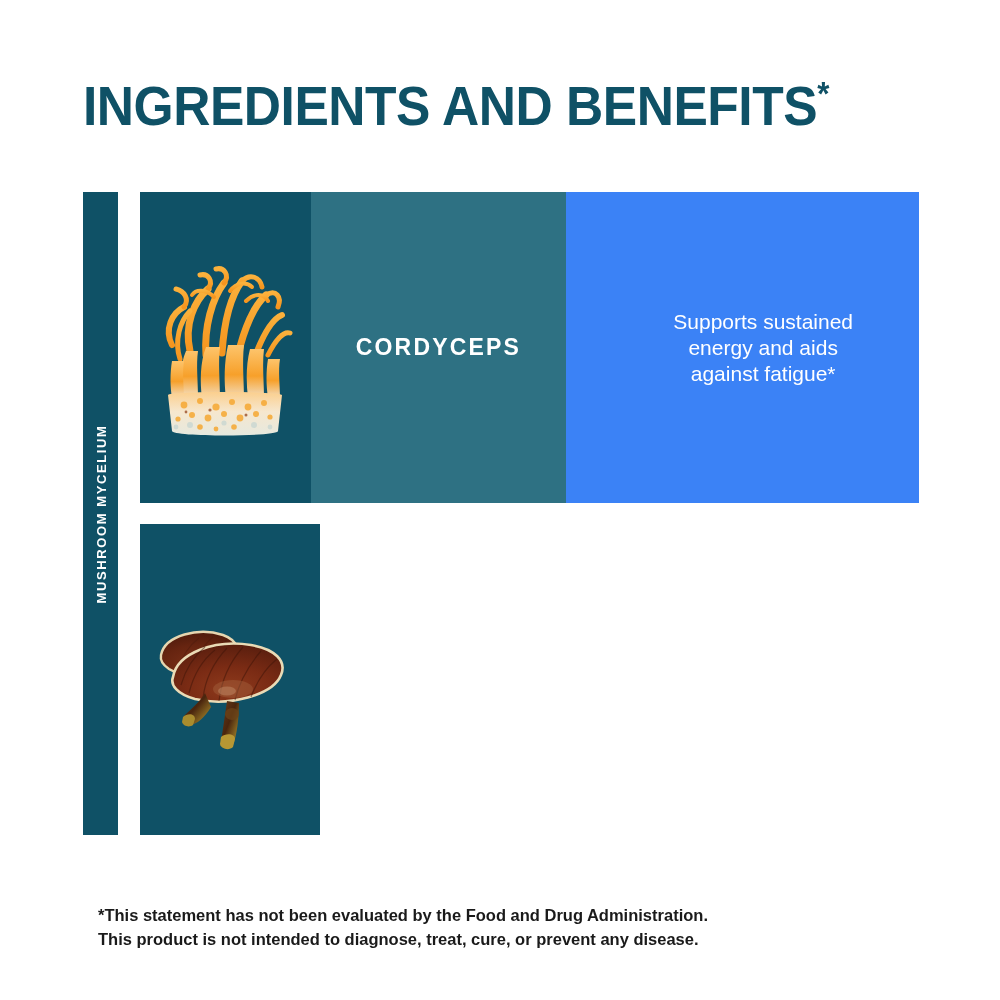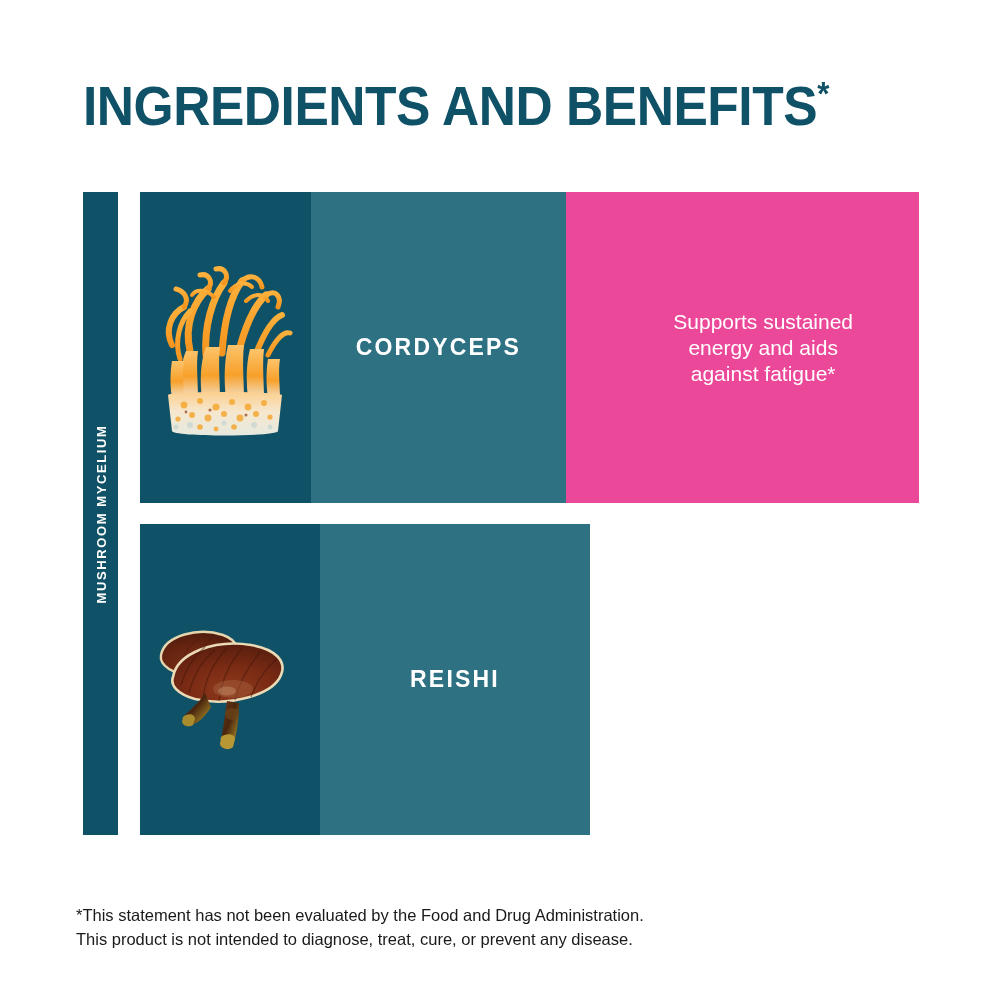--- a/index.html
+++ b/index.html
@@ -92,21 +92,21 @@
   }
   .cell-name {
     width: 270px;
     background: #2E7183;
     display: flex;
     align-items: center;
     justify-content: center;
   }
   .cell-benefit {
     width: 329px;
-    background: #ec4899;
+    background: #3b82f6;
     display: flex;
     align-items: center;
     justify-content: center;
     padding-left: 41px;
   }
 
   .ingredient-name {
     color: #ffffff;
     font-size: 23px;
     font-weight: bold;
@@ -124,27 +124,28 @@
     white-space: pre-line;
   }
 
   .mushroom-art {
     display: block;
   }
 
   
   .disclaimer {
     position: absolute;
-    left: 76px;
+    left: 98px;
     top: 903px;
     width: 700px;
     color: #1a1a1a;
     font-size: 16.5px;
     line-height: 24px;
     white-space: pre-line;
+    font-weight: bold;
   }
 </style>
 </head>
 <body>
 
 <div class="page-title"><span>INGREDIENTS AND BENEFITS</span><span class="asterisk">*</span></div>
 
 <div class="chart-area">
 
   <div class="category-bar">
@@ -293,23 +294,20 @@
           <ellipse cx="72" cy="86" rx="9" ry="4.5" fill="#C08A66" opacity="0.5"></ellipse>
 
           <path d="M50 88 C44 98 36 104 30 110 C26 114 28 120 34 120 C42 120 50 112 56 102 Z" fill="url(#reishiStem)"></path>
           <path d="M72 96 C70 110 68 124 66 136 C65 144 74 146 78 140 C82 130 84 112 84 98 Z" fill="url(#reishiStem)"></path>
           <ellipse cx="77" cy="109" rx="7" ry="6" fill="#6B4318" opacity="0.75"></ellipse>
           <path d="M66 132 C70 128 80 128 80 134 L78 142 C74 146 66 144 65 139 Z" fill="#B79733"></path>
           <path d="M28 112 C32 108 40 108 40 114 L38 120 C34 123 28 121 27 117 Z" fill="#A98C2E"></path>
         </svg>
       </div>
 
-      <div class="cell-name">
-        <div class="ingredient-name">REISHI</div>
-      </div>
 
     </div>
 
   </div>
 </div>
 
 <div class="disclaimer">*This statement has not been evaluated by the Food and Drug Administration.
 This product is not intended to diagnose, treat, cure, or prevent any disease.</div>
 
 </body></html>

